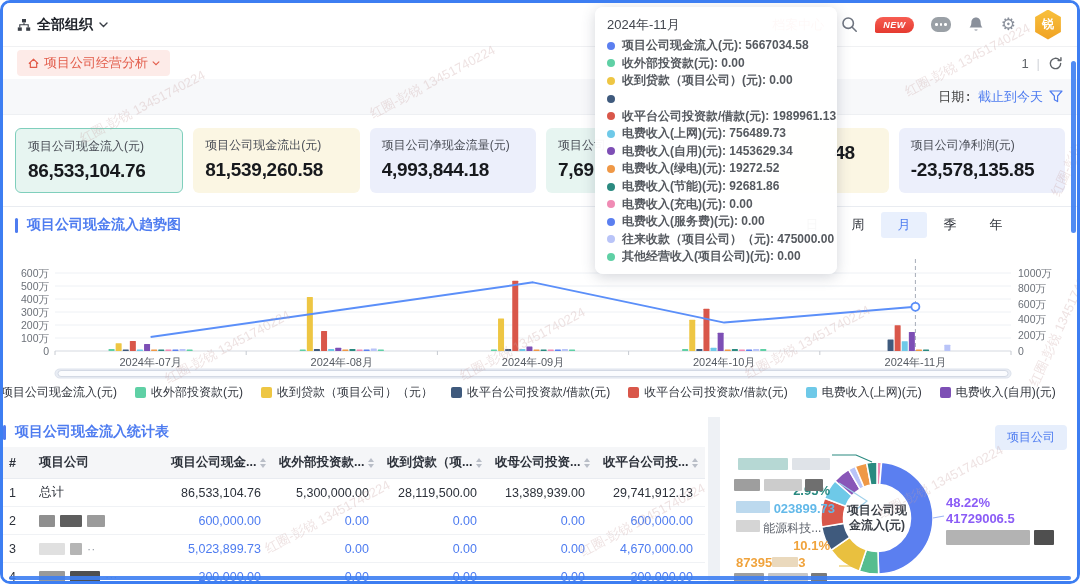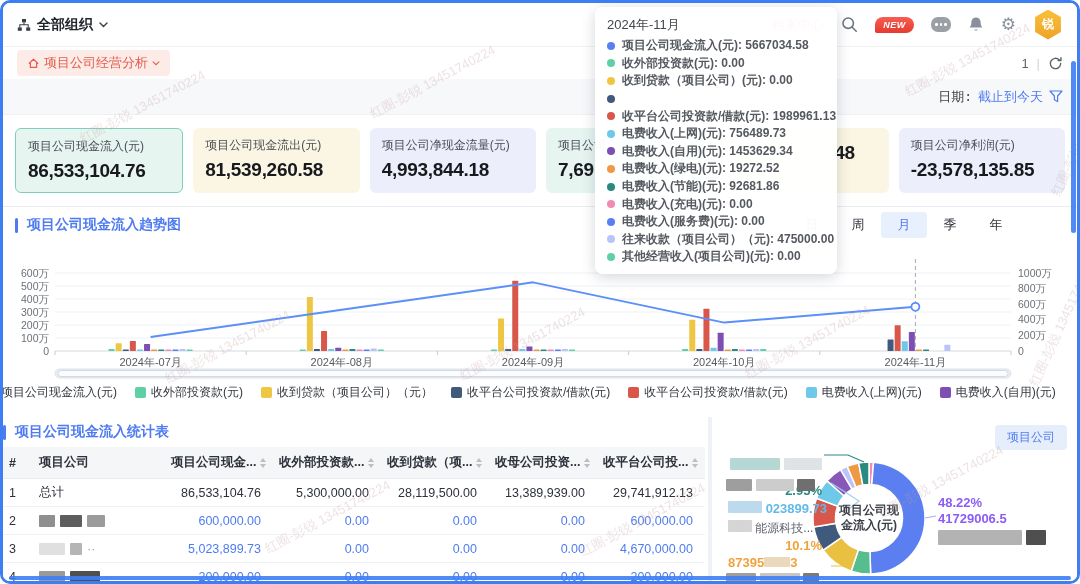--- a/index.html
+++ b/index.html
@@ -45,21 +45,21 @@
   .period { width:46px; text-align:center; font-size:13px; color:#33373f; padding:4px 0; border-radius:3px; cursor:pointer; }
   .period.active { background:#e9f0fd; color:#4e7cf0; }
   .chart-svg { display:block; }
   .legend { display:flex; align-items:center; justify-content:center; gap:18px; font-size:12px; color:#33373f; height:22px; }
   .legend-item { display:flex; align-items:center; gap:5px; cursor:pointer; white-space:nowrap; }
   .legend-sq { width:11px; height:11px; border-radius:2px; display:inline-block; }
   .legend-line { width:15px; height:3px; border-radius:2px; display:inline-block; }
   .legend-more { color:#4e7cf0; cursor:pointer; margin-left:4px; }
 
   
-  .bottom { position:absolute; top:414px; left:0; right:0; bottom:0; display:flex; background:#eef1f5; gap:4px; }
+  .bottom { position:absolute; top:414px; left:0; right:0; bottom:0; display:flex; background:#eef1f5; gap:12px; }
   .card { background:#fff; position:relative; overflow:hidden; }
   .table-card { width:705px; padding-top:2px; }
   .donut-card { flex:1; }
   .table-title { margin:4px 0 6px 0; }
 
   .tbl { display:grid; grid-template-columns:30px 132px repeat(5,108px); font-size:12.5px; }
   .tbl .hcell { background:#f5f6f8; color:#2c313a; font-weight:700; padding:7px 6px; display:flex; align-items:center; gap:4px; white-space:nowrap; border-bottom:1px solid #e9ecf1; }
   .sort { display:inline-flex; flex-direction:column; gap:2px; }
   .sort i { width:0; height:0; border-left:3.5px solid transparent; border-right:3.5px solid transparent; }
   .sort .up { border-bottom:4px solid #b9bec7; }

